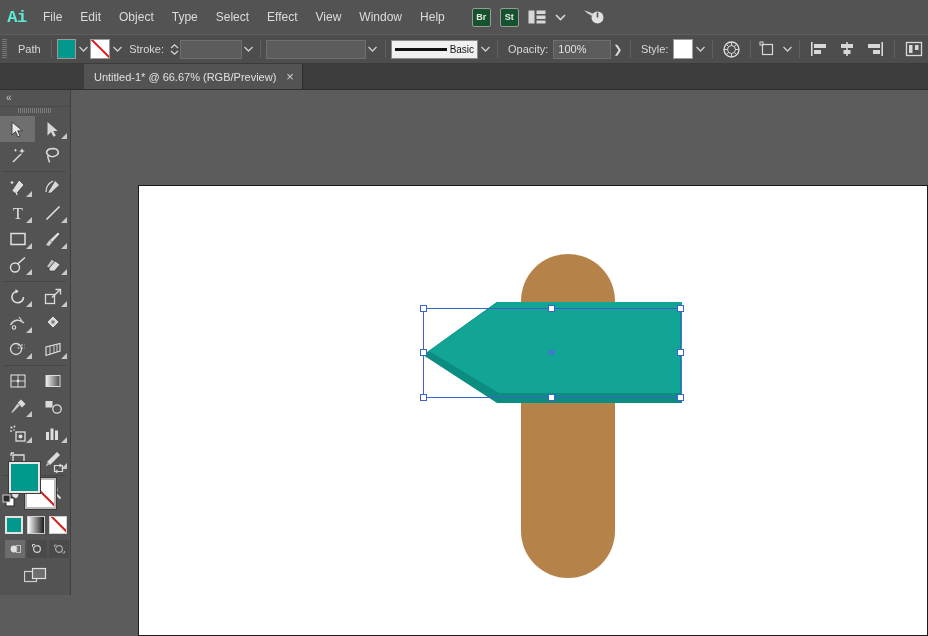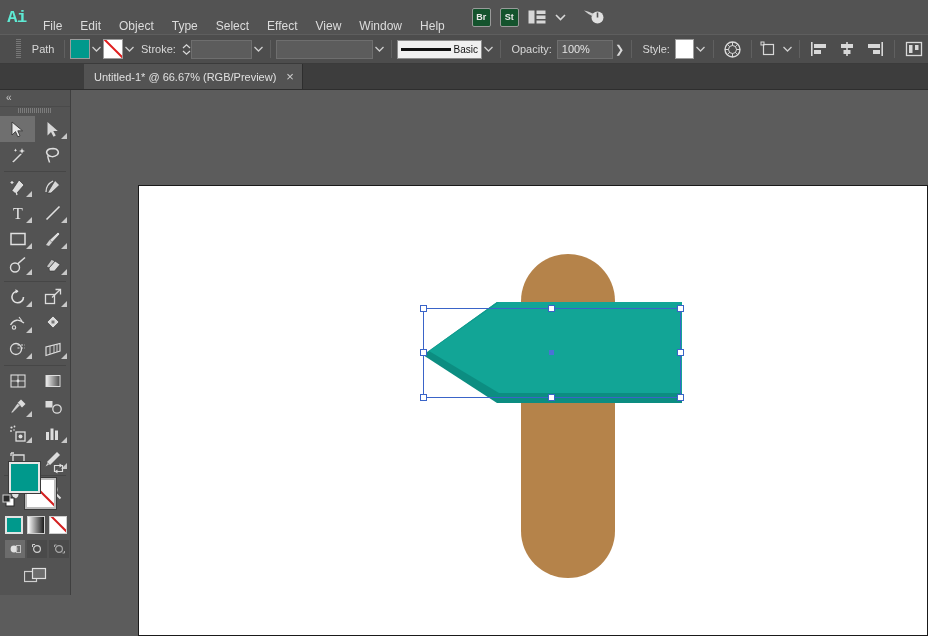--- a/index.html
+++ b/index.html
@@ -24,21 +24,21 @@
   }
   #ai-logo {
     width: 34px; height: 34px;
     display: flex; align-items: center; justify-content: center;
     color: #5eead4;
     font-size: 17px; font-weight: bold;
     font-family: Liberation Mono, monospace;
     letter-spacing: -0.5px;
   }
   .menu-item {
-    padding: 9px 9px;
+    padding: 0 9px;
     height: 34px;
     line-height: 34px;
     font-size: 12px;
     color: #dcdcdc;
     cursor: default;
     white-space: nowrap;
   }
   #menu-right {
     display: flex; align-items: center;
     margin-left: 18px;
@@ -58,21 +58,21 @@
   .tb-icon { display: flex; align-items: center; cursor: pointer; }
 
   
   #controlbar {
     height: 30px;
     background: #4d4d4d;
     border-top: 1px solid #5e5e5e;
     border-bottom: 1px solid #3b3b3b;
     display: flex;
     align-items: center;
-    padding-left: 16px;
+    padding-left: 2px;
     gap: 0px;
     position: relative;
   }
   #controlbar .grip {
     width: 5px; height: 20px;
     background: repeating-linear-gradient(to bottom, #777 0 1px, transparent 1px 2px);
     margin-right: 6px;
   }
   .cb-label {
     font-size: 11px;

